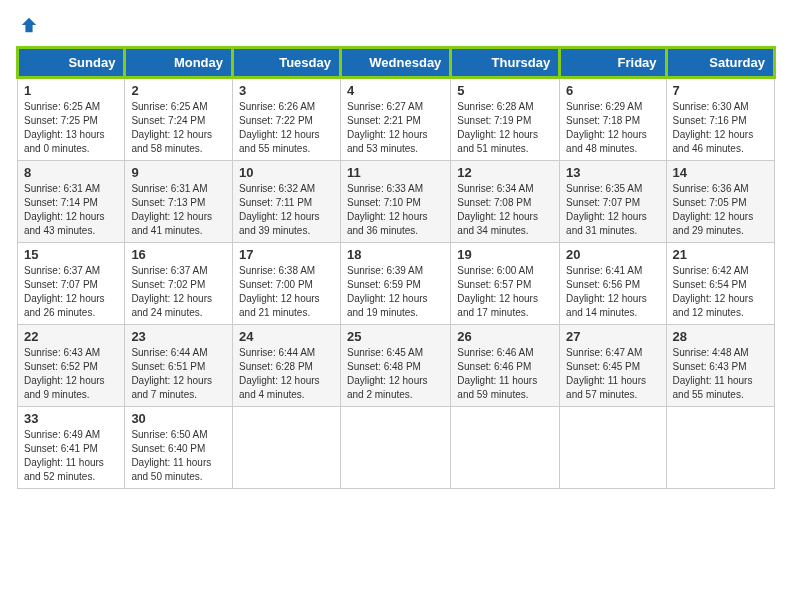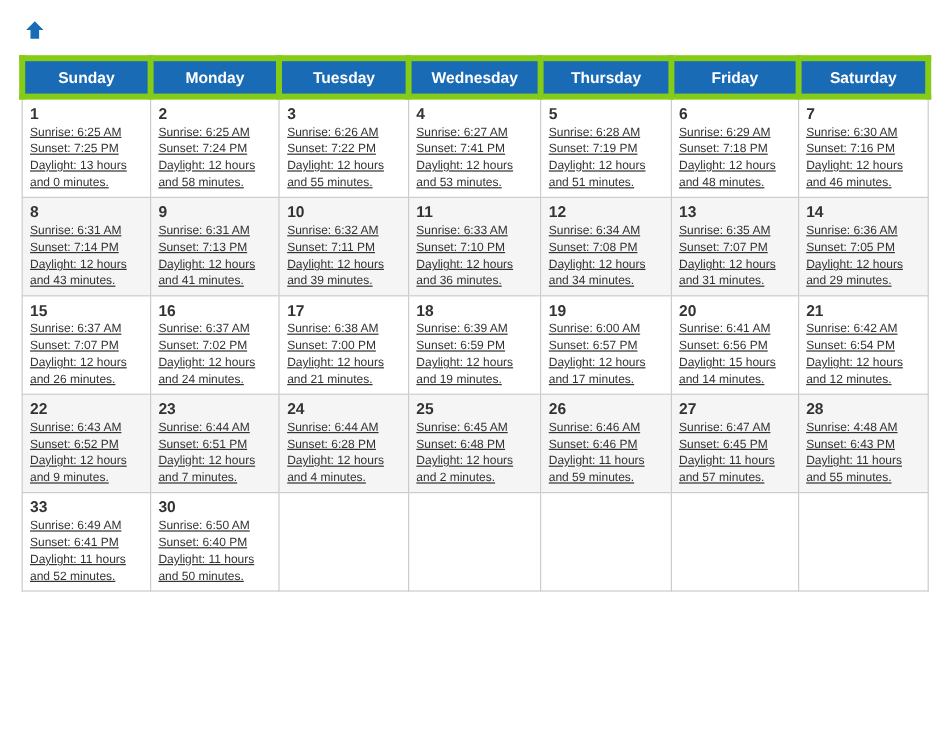--- a/index.html
+++ b/index.html
@@ -56,22 +56,22 @@
     .calendar {
       width: 100%;
       border-collapse: collapse;
     }
     .calendar th {
       background: #1a6bb5;
       color: #fff;
       font-size: 13px;
       font-weight: bold;
       padding: 6px 8px;
-      text-align: center;
-      border: 5px solid #84cc16;
+      text-align: right;
+      border: 3px solid #84cc16;
     }
     .calendar td {
       vertical-align: top;
       border: 1px solid #ccc;
       padding: 4px 6px;
       width: 113px;
       min-height: 80px;
       background: #fff;
       font-size: 10.5px;
       color: #333;
@@ -82,21 +82,20 @@
     .day-num {
       font-size: 13px;
       font-weight: bold;
       display: block;
       margin-bottom: 2px;
     }
     .day-info {
       font-size: 10px;
       line-height: 1.4;
       color: #333;
-      text-decoration: underline;
     }
     .empty-cell {
       background: #f9f9f9;
     }
   </style>
 </head>
 <body>
 
 <div class="header">
   <div class="logo">
@@ -149,21 +148,21 @@
         <div class="day-info">
           <div>Sunrise: 6:26 AM</div>
           <div>Sunset: 7:22 PM</div>
           <div>Daylight: 12 hours and 55 minutes.</div>
         </div>
       </td>
         <td>
         <span class="day-num">4</span>
         <div class="day-info">
           <div>Sunrise: 6:27 AM</div>
-          <div>Sunset: 7:41 PM</div>
+          <div>Sunset: 2:21 PM</div>
           <div>Daylight: 12 hours and 53 minutes.</div>
         </div>
       </td>
         <td>
         <span class="day-num">5</span>
         <div class="day-info">
           <div>Sunrise: 6:28 AM</div>
           <div>Sunset: 7:19 PM</div>
           <div>Daylight: 12 hours and 51 minutes.</div>
         </div>
@@ -282,21 +281,21 @@
           <div>Sunrise: 6:00 AM</div>
           <div>Sunset: 6:57 PM</div>
           <div>Daylight: 12 hours and 17 minutes.</div>
         </div>
       </td>
         <td>
         <span class="day-num">20</span>
         <div class="day-info">
           <div>Sunrise: 6:41 AM</div>
           <div>Sunset: 6:56 PM</div>
-          <div>Daylight: 15 hours and 14 minutes.</div>
+          <div>Daylight: 12 hours and 14 minutes.</div>
         </div>
       </td>
         <td>
         <span class="day-num">21</span>
         <div class="day-info">
           <div>Sunrise: 6:42 AM</div>
           <div>Sunset: 6:54 PM</div>
           <div>Daylight: 12 hours and 12 minutes.</div>
         </div>
       </td>

